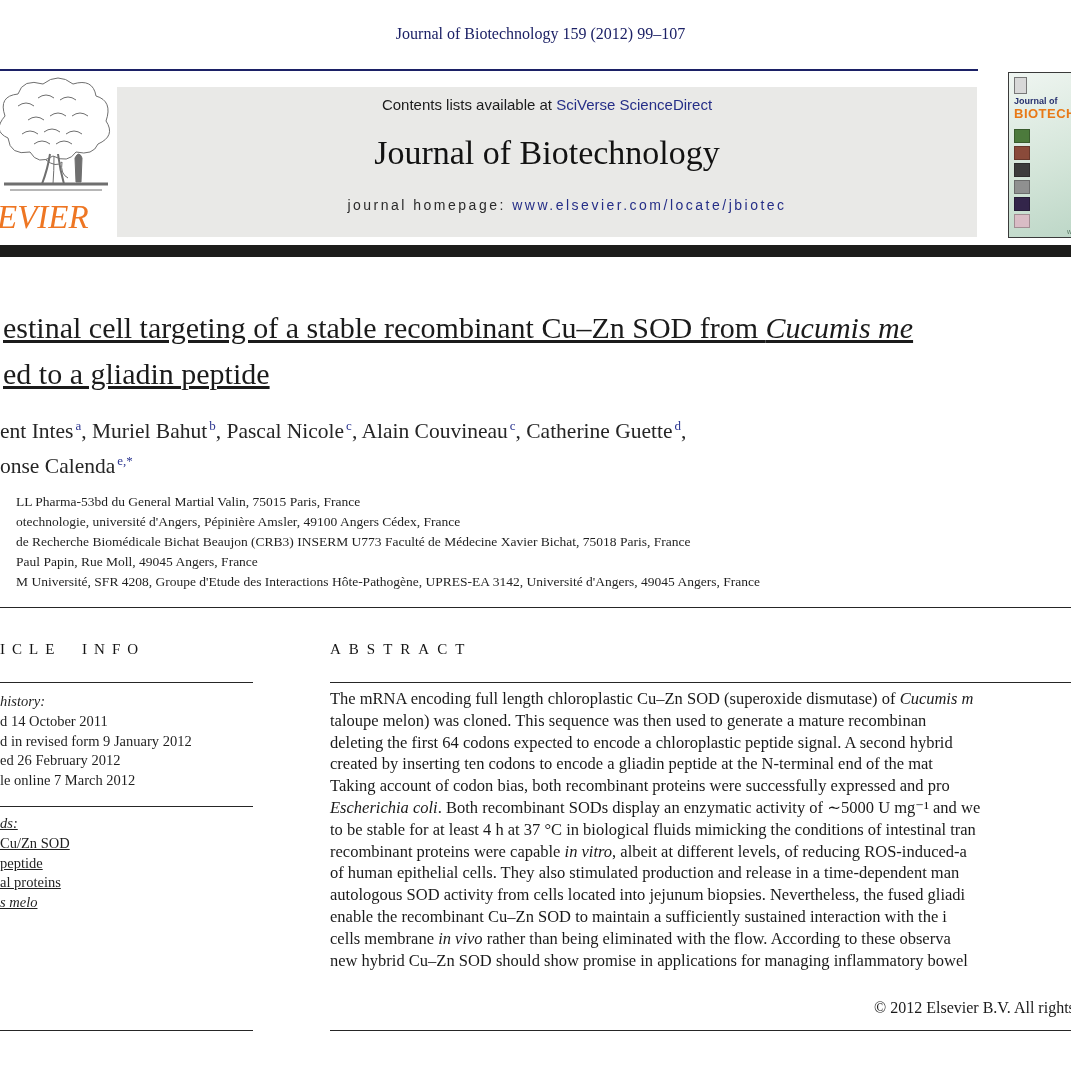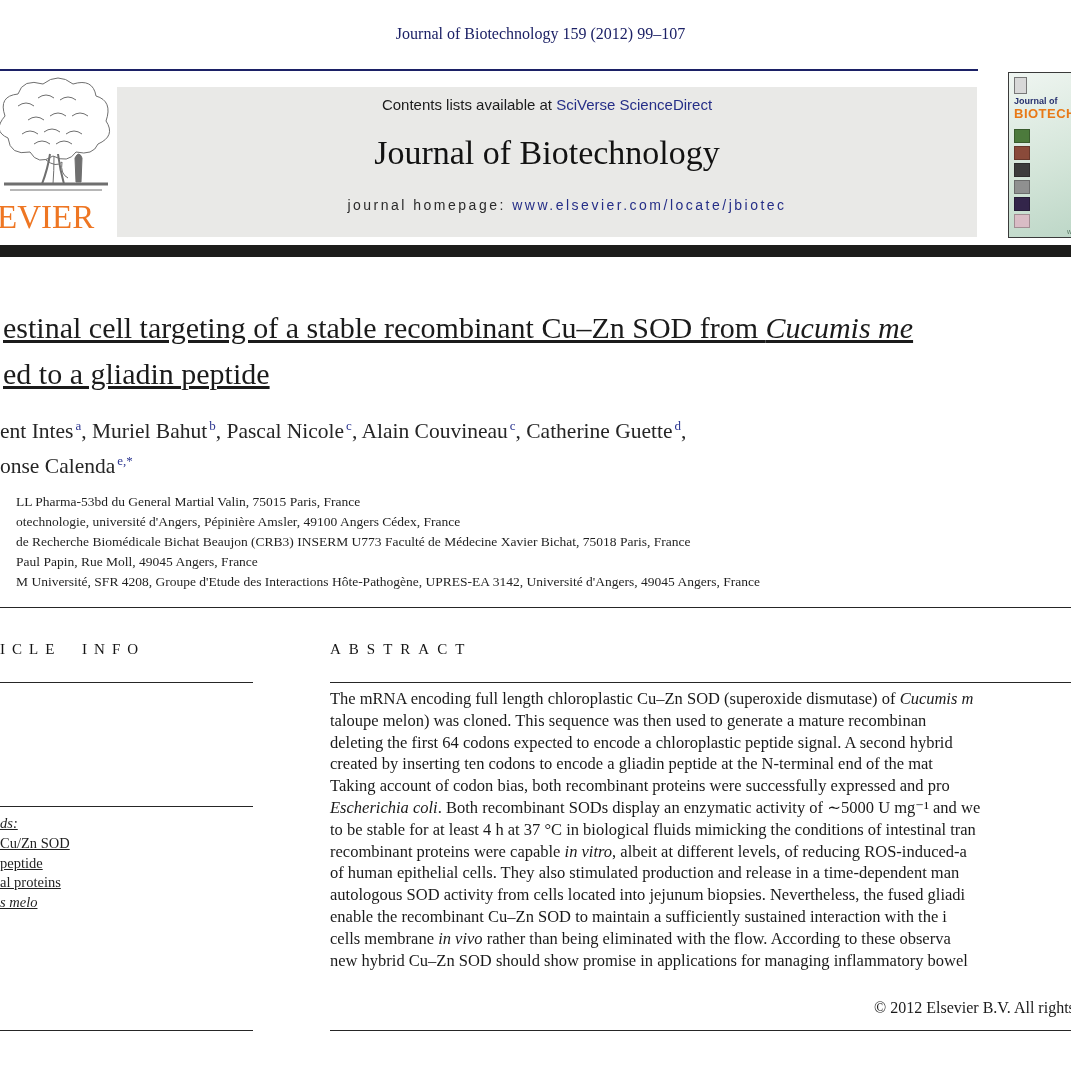--- a/index.html
+++ b/index.html
@@ -6,21 +6,21 @@
   .page{position:relative;width:1071px;height:1071px;background:#fff;overflow:hidden;
         font-family:"Liberation Serif",serif;color:#1a1a1a;padding-left:8px;}
 
   .citation{position:absolute;top:25px;left:10px;width:1061px;text-align:center;
             font-size:16px;color:#1c2166;}
 
   .rule{position:absolute;height:1px;background:#262626;}
   .top-rule{position:absolute;top:69px;left:0;width:978px;height:2px;background:#1c2166;}
 
   
-  .logo{position:absolute;left:0;top:74px;width:99px;height:162px;background:#fff;}
+  .logo{position:absolute;left:0;top:74px;width:99px;height:162px;background:#fff;font-style:italic;}
   .logo svg{position:absolute;top:0;left:-8px;}
   .wordmark{position:absolute;bottom:0px;left:-3px;font-size:33px;color:#ee7623;
             font-family:"Liberation Serif",serif;}
 
   
   .graybox{position:absolute;left:117px;top:87px;width:860px;height:150px;background:#e9e9e7;
            text-align:center;}
   .contents-line{padding-top:9px;font-family:"Liberation Sans",sans-serif;font-size:15px;color:#1b1b1b;}
   .link{color:#252e87;text-decoration:none;}
   .journal-title{margin-top:20px;font-size:34px;line-height:40px;color:#121212;}
@@ -127,20 +127,29 @@
       <div>de Recherche Biomédicale Bichat Beaujon (CRB3) INSERM U773 Faculté de Médecine Xavier Bichat, 75018 Paris, France</div>
       <div>Paul Papin, Rue Moll, 49045 Angers, France</div>
       <div>M Université, SFR 4208, Groupe d'Etude des Interactions Hôte-Pathogène, UPRES-EA 3142, Université d'Angers, 49045 Angers, France</div>
     </div>
 
   <div class="rule" style="top:607px;left:0;width:1071px;"></div>
 
   <div class="section-heading" style="top:641px;left:0;">ICLE INFO</div>
   <div class="rule" style="top:682px;left:0;width:253px;"></div>
 
+  <div class="history" style="top:692px;">
+    <div class="ital">history:</div>
+    <div>
+        <div>d 14 October 2011</div>
+        <div>d in revised form 9 January 2012</div>
+        <div>ed 26 February 2012</div>
+        <div>le online 7 March 2012</div>
+      </div>
+  </div>
 
   <div class="rule" style="top:806px;left:0;width:253px;"></div>
 
   <div class="keywords" style="top:814px;text-decoration:underline;">
     <div class="ital">ds:</div>
     <div>
         <div>Cu/Zn SOD</div>
         <div>peptide</div>
         <div>al proteins</div>
         <div class="ital">s melo</div>

